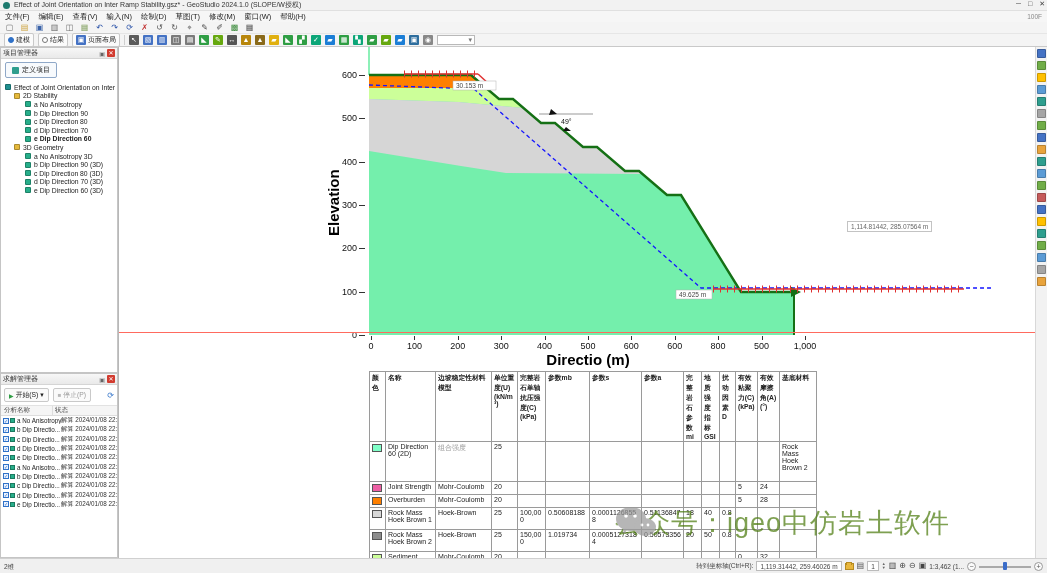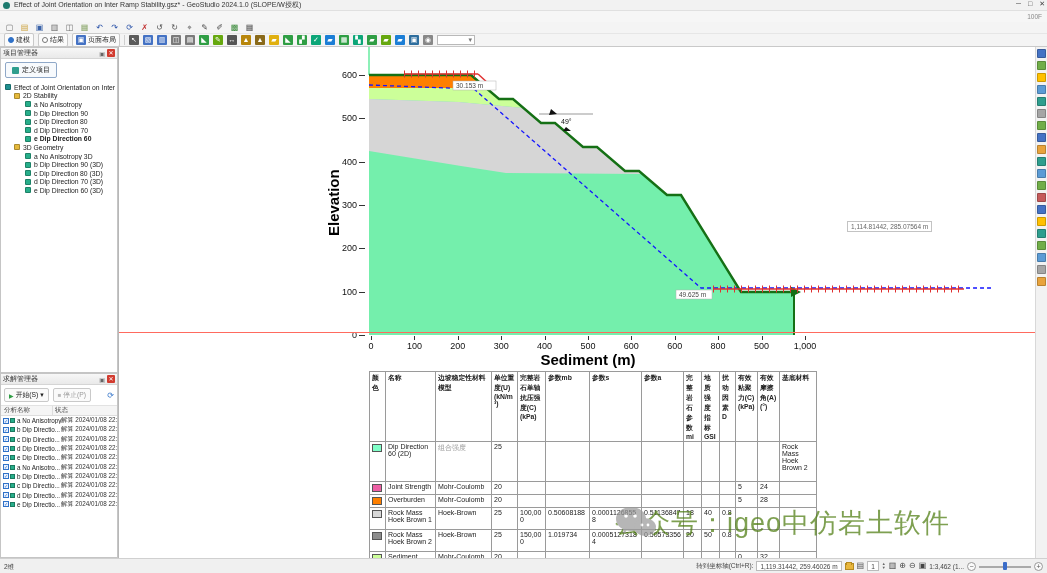--- a/index.html
+++ b/index.html
@@ -114,20 +114,31 @@
   <span class="app-logo"></span>
   <span class="title-text">Effect of Joint Orientation on Inter Ramp Stability.gsz* - GeoStudio 2024.1.0 (SLOPE/W授权)</span>
   <div class="win-controls">
     <span>─</span>
     <span>□</span>
     <span>✕</span>
   </div>
 </div>
 
 <div class="menubar">
+  <span style="display:flex;gap:9px;">
+    <span class="menu-item">文件(F)</span>
+      <span class="menu-item">编辑(E)</span>
+      <span class="menu-item">查看(V)</span>
+      <span class="menu-item">输入(N)</span>
+      <span class="menu-item">绘制(D)</span>
+      <span class="menu-item">草图(T)</span>
+      <span class="menu-item">修改(M)</span>
+      <span class="menu-item">窗口(W)</span>
+      <span class="menu-item">帮助(H)</span>
+  </span>
   <span class="menubar-right">100F</span>
 </div>
 
 <div class="toolbar1">
   <span class="tb-icon" style="color: rgb(107, 107, 107);">▢</span>
     <span class="tb-icon" style="color: rgb(201, 154, 44);">▤</span>
     <span class="tb-icon" style="color: rgb(58, 98, 168);">▣</span>
     <span class="tb-icon" style="color: rgb(107, 107, 107);">▥</span>
     <span class="tb-icon" style="color: rgb(107, 107, 107);">◫</span>
     <span class="tb-icon" style="color: rgb(138, 166, 106);">▦</span>
@@ -397,21 +408,21 @@
     <rect x="557" y="243" width="36" height="9" fill="#ffffff" stroke="#b0b0b0" stroke-width="0.5"></rect>
     <text x="560" y="250" font-size="6.5" fill="#444">49.625 m</text>
 
     <line x1="420" y1="67" x2="474" y2="67" stroke="#999999" stroke-width="1"></line>
     <polygon points="432,62 438,67 430,68" fill="#111"></polygon>
     <polygon points="447,80 452,84 444,84" fill="#111"></polygon>
     <text x="442" y="77" font-size="7" fill="#111">49°</text>
   </svg>
 
   <div class="y-axis-label">Elevation</div>
-  <div class="x-axis-label">Sediment (m)</div>
+  <div class="x-axis-label">Directio (m)</div>
   <div class="y-ticks">
     <span>600</span>
       <span>500</span>
       <span>400</span>
       <span>300</span>
       <span>200</span>
       <span>100</span>
       <span>0</span>
   </div>
   <div class="x-ticks">

